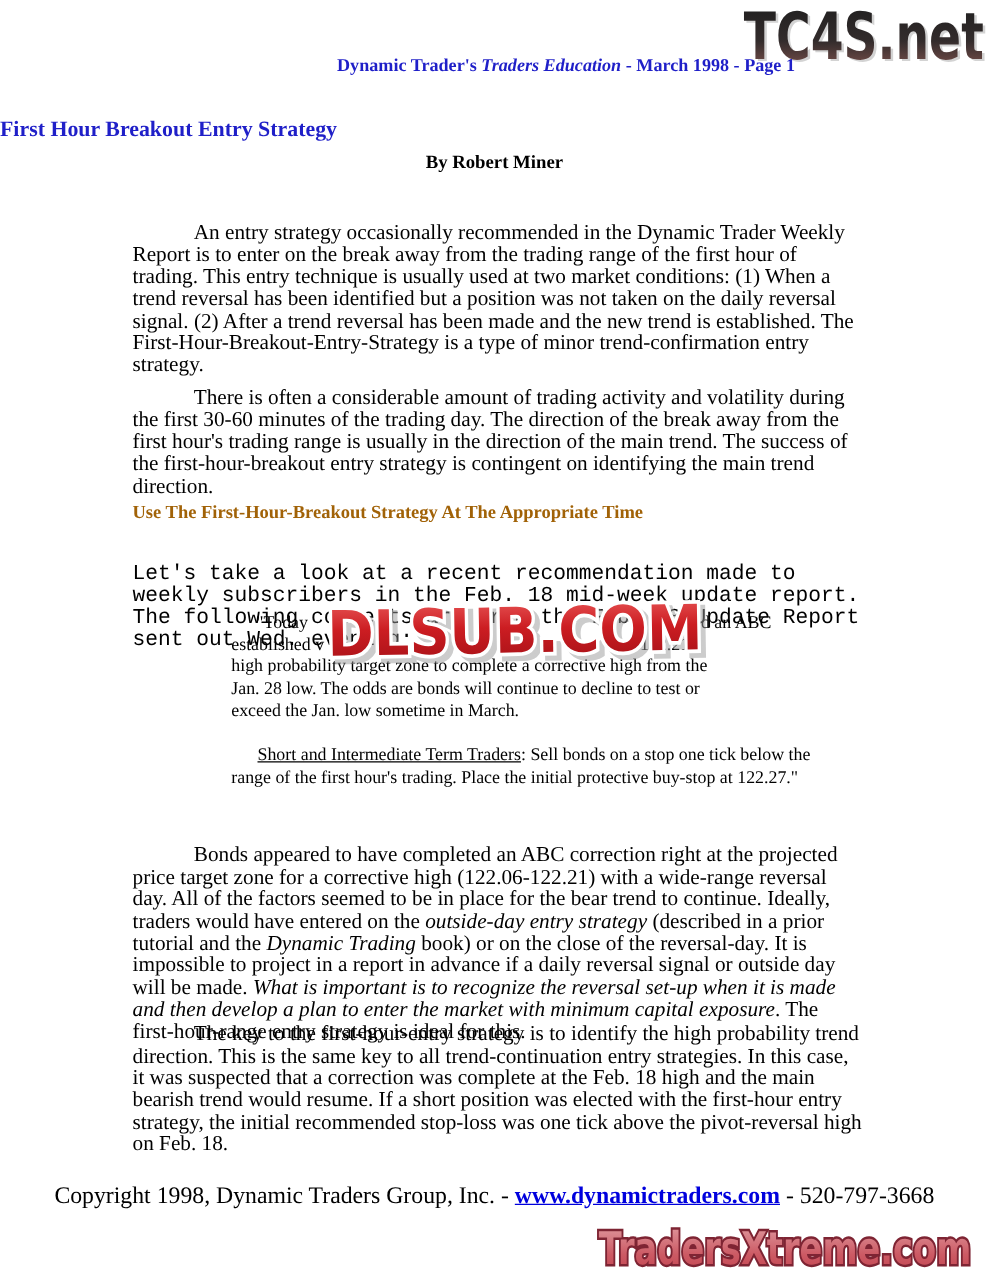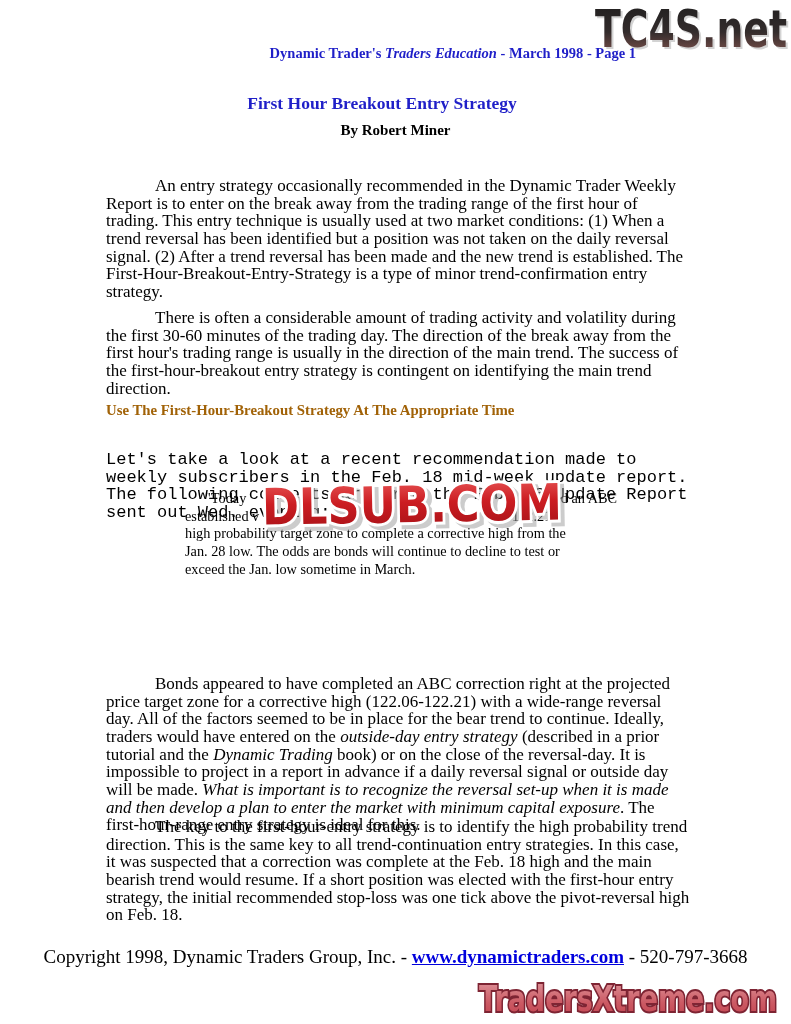--- a/index.html
+++ b/index.html
@@ -6,21 +6,21 @@
   .page {
     position:relative; width:791px; height:1024px; background:#ffffff;
     overflow:hidden; font-family:"Liberation Serif", serif; color:#000;
   }
   .abs { position:absolute; }
   .header {
     top:45px; left:0; width:636px; text-align:right;
     color:#1f1fc8; font-weight:bold; font-size:14.5px;
   }
   .doc-title {
-    top:93px; left:0; width:764px; text-align:center;
+    top:93px; left:0; width:764px; text-align:left;
     color:#1f1fc8; font-weight:bold; font-size:17.5px;
   }
   .byline {
     top:122px; left:0; width:791px; text-align:center;
     color:#000; font-weight:bold; font-size:15px;
   }
   .para {
     left:106px; width:584px; font-size:17px; line-height:17.65px;
     text-indent:49px; text-align:left;
   }
@@ -100,20 +100,21 @@
         <stop offset="0.45" stop-color="#cc1d22"></stop>
         <stop offset="1" stop-color="#a31016"></stop>
       </linearGradient>
     </defs>
     <g transform="rotate(-1 167 32)">
       <text class="dlsub-t" x="171" y="49" text-anchor="middle" textLength="300" lengthAdjust="spacingAndGlyphs" fill="#9a9a9a" opacity="0.5" stroke="#9a9a9a" stroke-width="6" paint-order="stroke">DLSUB.COM</text>
       <text class="dlsub-t" x="167" y="45" text-anchor="middle" textLength="300" lengthAdjust="spacingAndGlyphs" fill="url(#g-dlsub)" stroke="#ffffff" stroke-width="6" paint-order="stroke">DLSUB.COM</text>
     </g>
   </svg>
 
+  <div class="abs quote q2"><span class="underline">Short and Intermediate Term Traders</span><span>: Sell bonds on a stop one tick below the range of the first hour's trading. Place the initial protective buy-stop at 122.27."</span></div>
 
   <div class="abs para p4"><span>Bonds appeared to have completed an ABC correction right at the projected price target zone for a corrective high (122.06-122.21) with a wide-range reversal day. All of the factors seemed to be in place for the bear trend to continue. Ideally, traders would have entered on the </span><span class="italic">outside-day entry strategy</span><span> (described in a prior tutorial and the </span><span class="italic">Dynamic Trading</span><span> book) or on the close of the reversal-day. It is impossible to project in a report in advance if a daily reversal signal or outside day will be made. </span><span class="italic">What is important is to recognize the reversal set-up when it is made and then develop a plan to enter the market with minimum capital exposure</span><span>. The first-hour-range entry strategy is ideal for this.</span></div>
   <div class="abs para p5">The key to the first-hour-entry strategy is to identify the high probability trend direction. This is the same key to all trend-continuation entry strategies. In this case, it was suspected that a correction was complete at the Feb. 18 high and the main bearish trend would resume. If a short position was elected with the first-hour entry strategy, the initial recommended stop-loss was one tick above the pivot-reversal high on Feb. 18.</div>
 
   <div class="abs footer">
     <span>Copyright 1998, Dynamic Traders Group, Inc. - </span><a class="link">www.dynamictraders.com</a><span> - 520-797-3668</span>
   </div>
 
   <svg id="wm-bot" class="wm" width="324" height="46" viewBox="0 0 324 46">
     <defs>

